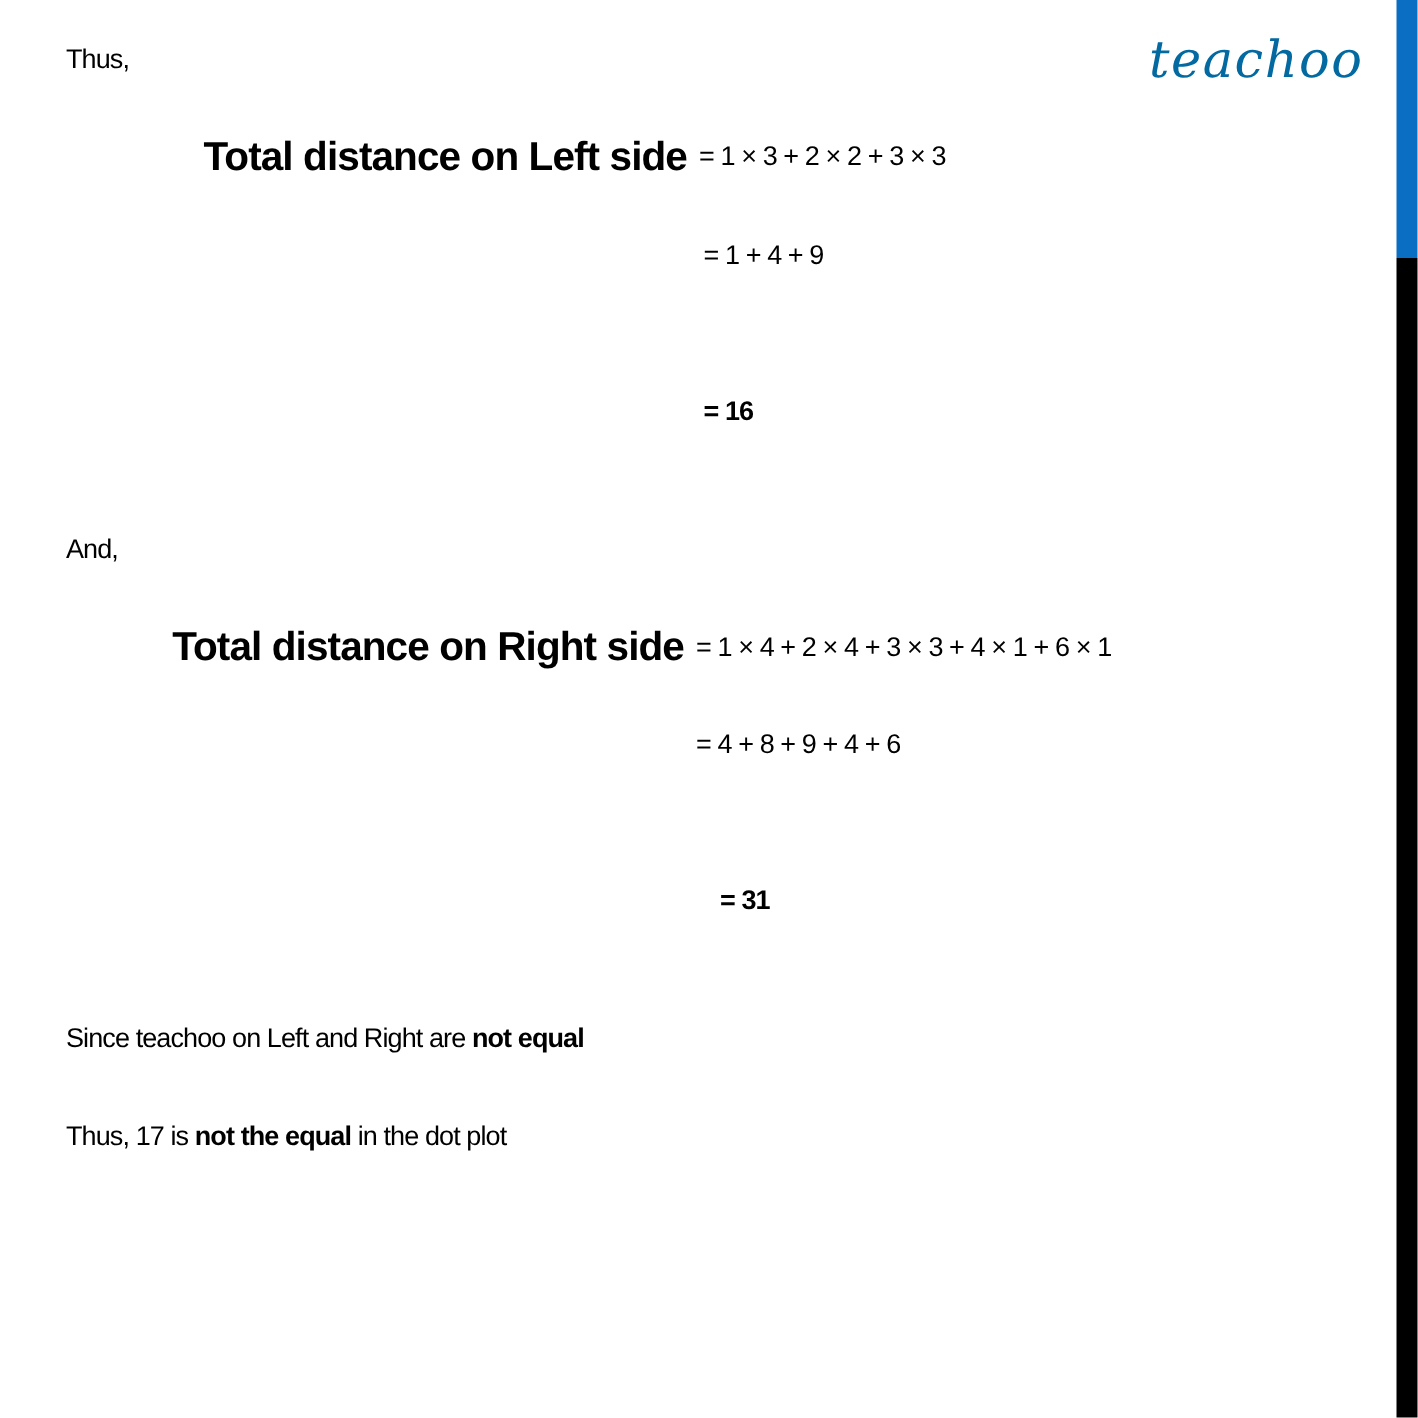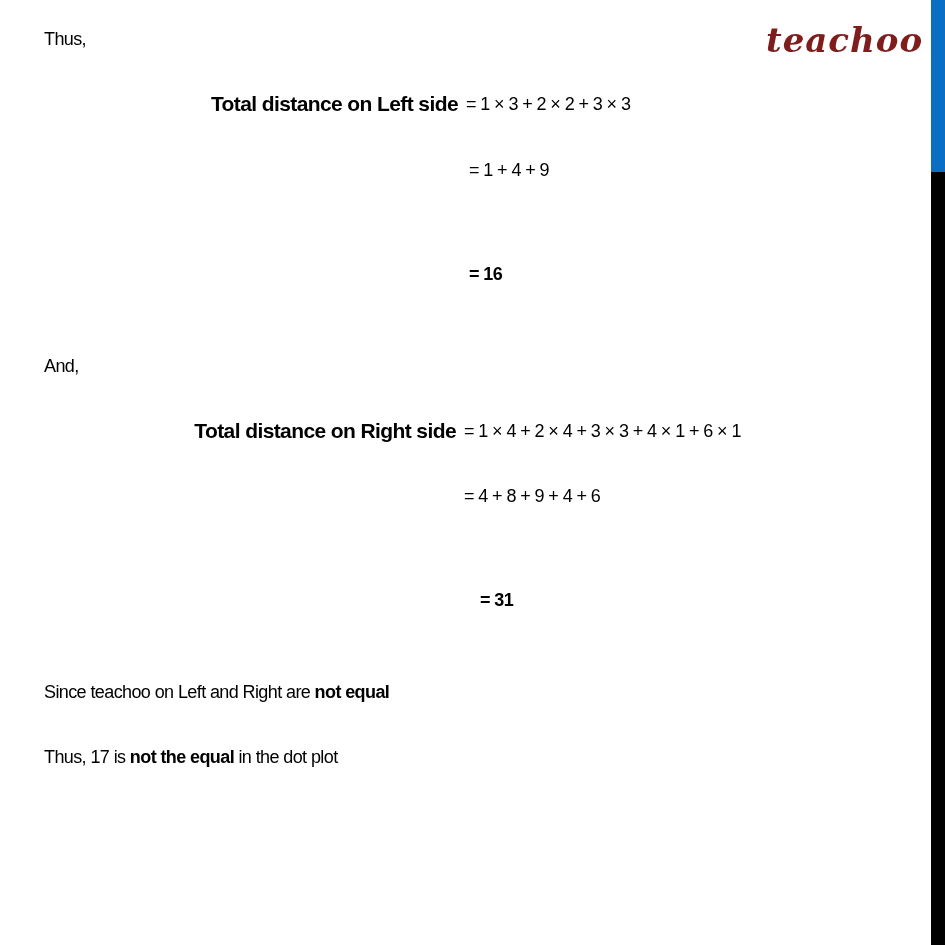--- a/index.html
+++ b/index.html
@@ -6,25 +6,25 @@
     body {
       width: 945px; height: 945px; position: relative; overflow: hidden;
       background: #ffffff; color: #000;
       font-family: "Liberation Sans", "DejaVu Sans", sans-serif;
     }
     .line {
       position: absolute; font-size: 18px; line-height: 30px; white-space: nowrap;
       letter-spacing: -0.6px;
     }
     .b { font-weight: bold; margin-top: 39px; }
-    .label { position: absolute; text-align: right; font-weight: bold; font-size: 21px; line-height: 30px; white-space: nowrap; letter-spacing: -0.6px; }
+    .label { position: absolute; text-align: right; font-weight: bold; font-size: 27px; line-height: 30px; white-space: nowrap; letter-spacing: -0.6px; }
     .logo {
       position: absolute; left: 766px; top: 20px;
-      font-family: "DejaVu Serif", serif; font-style: italic; font-weight: bold;
-      font-size: 34px; letter-spacing: 1px; color: #7f1d1d;
+      font-family: "DejaVu Serif", serif; font-style: italic; font-weight: normal;
+      font-size: 34px; letter-spacing: 1px; color: #0369a1;
     }
     .strip-blue { position: absolute; left: 931px; top: 0; width: 14px; height: 172px; }
     .strip-black { position: absolute; left: 931px; top: 172px; width: 14px; height: 773px; }
   </style>
 </head>
 <body>
 
 <div class="logo">teachoo</div>
 <div class="strip-blue" style="background:#0a6fc2"></div>
 <div class="strip-black" style="background:#000"></div>

